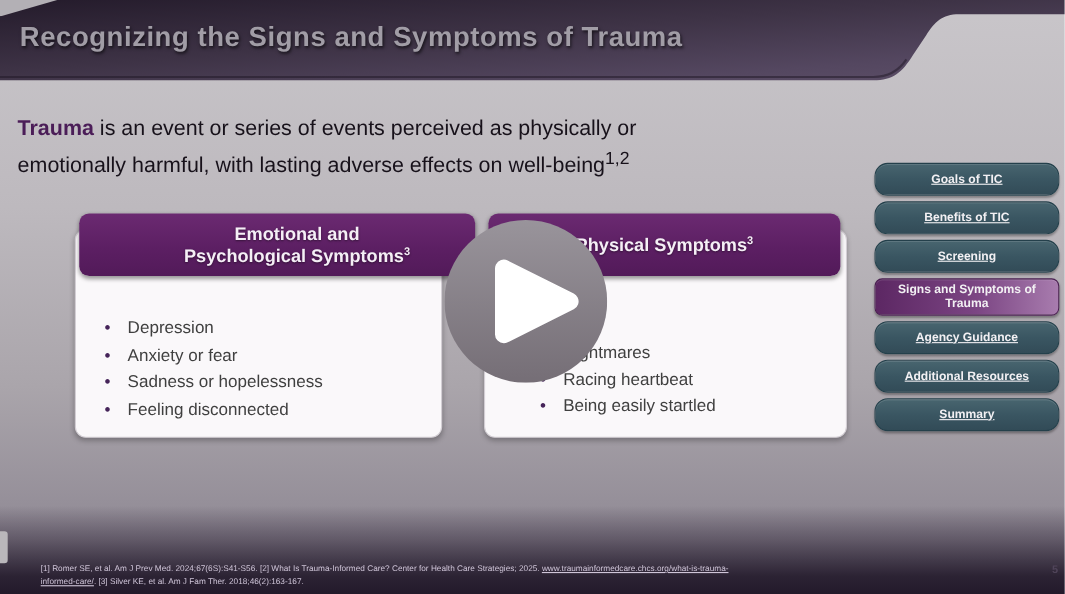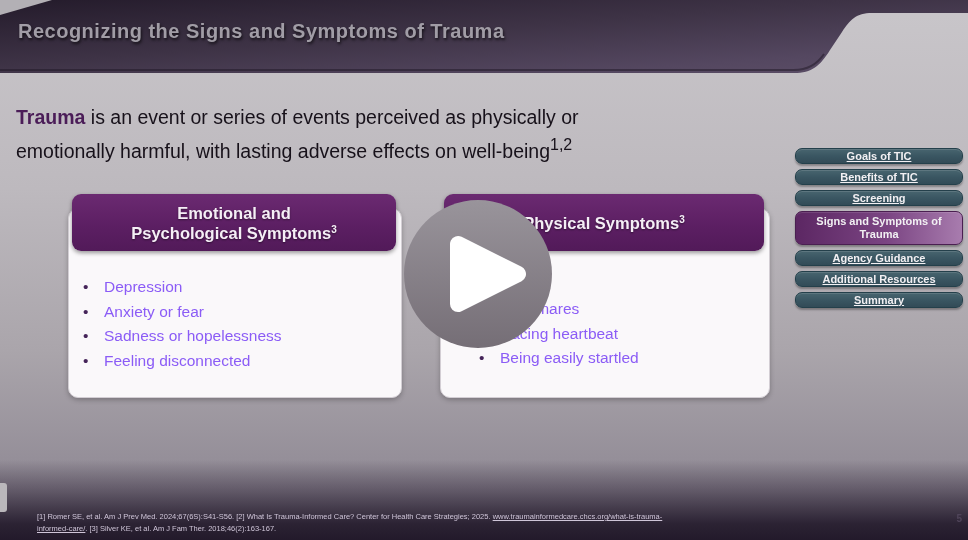--- a/index.html
+++ b/index.html
@@ -8,65 +8,65 @@
     background:linear-gradient(180deg,#c9c6ca 0%,#bdb9be 35%,#aaa5ab 65%,#958f99 85%,#7d7584 100%);
     overflow:hidden;}
 
   
   .corner-wedge{position:absolute;left:0;top:0;width:52px;height:15px;
     background:#b3b0b5;clip-path:polygon(0 0,100% 0,0 100%);z-index:3;}
 
   
   .banner-svg{position:absolute;left:0;top:0;z-index:2;}
   .banner-title{position:absolute;left:18px;top:20px;z-index:4;width:820px;
-    font-size:20px;font-weight:bold;letter-spacing:.5px;color:#a19da6;
+    font-size:25px;font-weight:bold;letter-spacing:.5px;color:#a19da6;
     text-shadow:1px 2px 3px rgba(0,0,0,.65);}
 
   
   .intro{position:absolute;left:16px;top:104px;width:760px;z-index:4;
     font-size:19.5px;line-height:27px;color:#17111a;}
   .intro .lead{font-weight:bold;color:#4b1d58;}
   .intro sup{font-size:16px;}
 
   
   .card{position:absolute;background:#faf8fa;border:1px solid #d3ced4;border-radius:10px;
     box-shadow:0 2px 5px rgba(0,0,0,.25);z-index:4;}
   .card-emotional{left:68px;top:208px;width:332px;height:188px;}
   .card-physical{left:440px;top:208px;width:328px;height:188px;}
   .card-header{position:absolute;border-radius:9px;z-index:5;
     background:linear-gradient(180deg,#6b2a71 0%,#5c1f63 55%,#521a59 100%);
     box-shadow:0 2px 4px rgba(0,0,0,.4);
     color:#f5eff6;font-weight:bold;font-size:16.5px;line-height:20px;text-align:center;
     display:flex;align-items:center;justify-content:center;
     text-shadow:0 1px 2px rgba(0,0,0,.45);}
-  .hdr-emotional{left:72px;top:194px;width:324px;height:57px;}
+  .hdr-emotional{left:72px;top:194px;width:324px;height:57px;padding-left:36px;}
   .hdr-physical{left:444px;top:194px;width:320px;height:57px;}
   .card-header sup{font-size:10px;vertical-align:super;line-height:0;}
 
-  .card ul{list-style:none;margin:0;padding:0;position:absolute;
-    font-size:15.5px;line-height:24.5px;color:#8b5cf6;font-weight:500;}
+  .card ul{list-style:none;margin:12px;padding:0;position:absolute;
+    font-size:15.5px;line-height:24.5px;color:#404040;font-weight:500;}
   .card-emotional ul{left:14px;top:66px;}
   .card-physical ul{left:38px;top:88px;}
   .card li{padding-left:21px;position:relative;}
   .card li::before{content:"\2022";position:absolute;left:0;top:0;color:#452459;}
 
   
   .play-overlay{position:absolute;left:404px;top:200px;width:148px;height:148px;z-index:6;cursor:pointer;}
 
   
   .sidebar{position:absolute;left:795px;top:148px;width:168px;z-index:4;
     display:flex;flex-direction:column;gap:5px;}
   .nav-btn{box-sizing:border-box;border-radius:7px;border:1px solid #24404b;
     background:linear-gradient(180deg,#48656f 0%,#3a5662 50%,#324b57 100%);
     color:#f2f0f3;font-size:11px;font-weight:bold;line-height:13px;text-align:center;
     display:flex;align-items:center;justify-content:center;padding:2px 10px;
     box-shadow:0 2px 2px rgba(0,0,0,.3), inset 0 1px 0 rgba(255,255,255,.12);
     cursor:pointer;}
   .nav-btn .label{text-decoration:underline;}
-  .nav-btn.h30{height:16px;} .nav-btn.h34{height:34px;}
+  .nav-btn.h30{height:30px;border-radius:12px;} .nav-btn.h34{height:34px;}
   .nav-btn.active{background:linear-gradient(90deg,#5c2763 0%,#7b4583 55%,#a87cae 100%);
     border-color:#4a1f51;}
   .nav-btn.active .label{text-decoration:none;}
 
   
   .bottom-shade{position:absolute;left:0;right:0;bottom:0;height:80px;z-index:5;
     background:linear-gradient(180deg,rgba(42,32,50,0) 0%,rgba(42,32,50,.45) 40%,rgba(36,27,44,.92) 80%,#231a2b 100%);}
   .footer{position:absolute;left:37px;bottom:5px;width:890px;z-index:7;
     font-size:7.5px;line-height:12px;color:#cfc5d8;}
   .footer .link{text-decoration:underline;cursor:pointer;}

